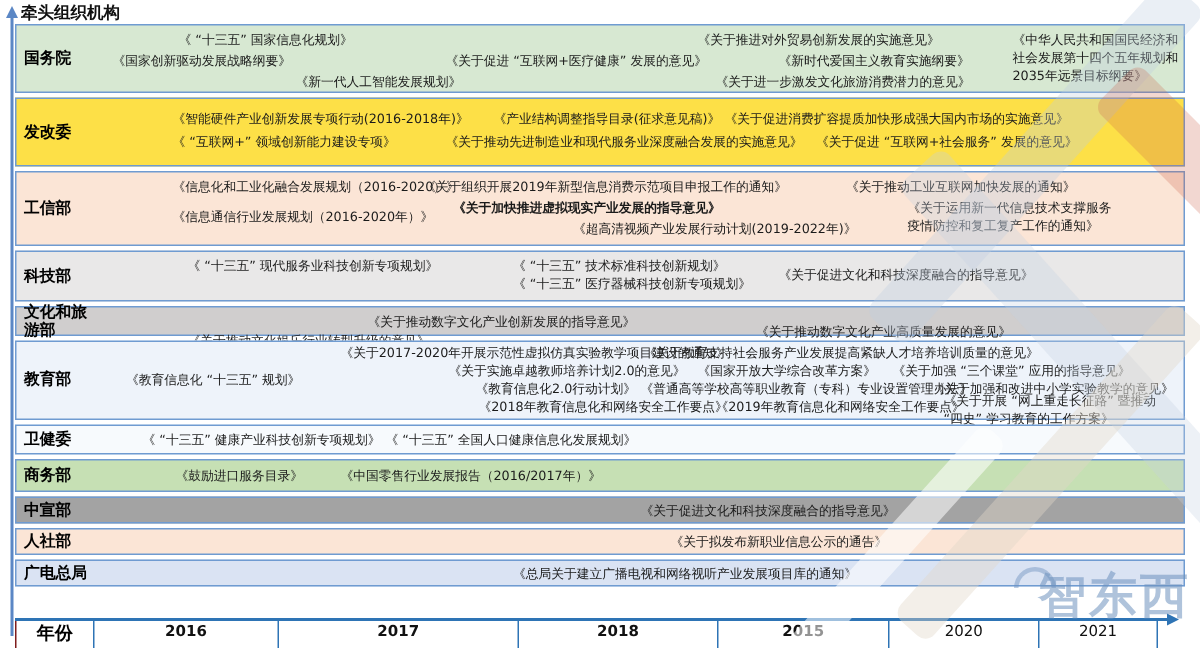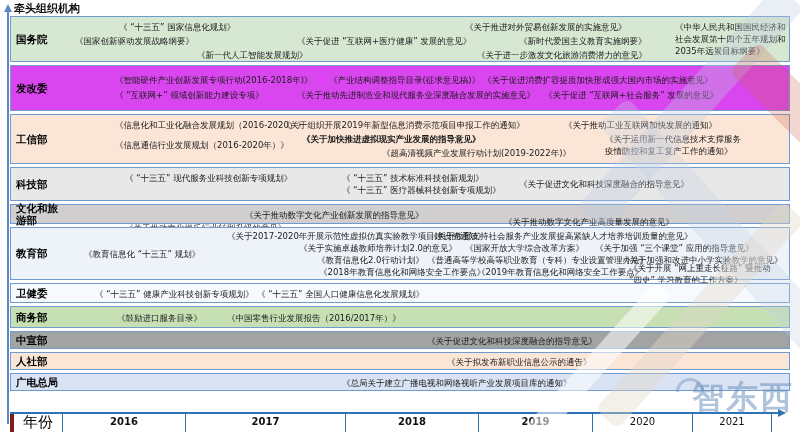--- a/index.html
+++ b/index.html
@@ -19,22 +19,22 @@
   .item.bold{font-weight:bold;}
   .axis{position:absolute;left:10px;top:412px;width:780px;height:22px;}
   .axis-line{position:absolute;left:0;top:0;width:770px;height:2px;background:#2e74b5;}
   .axis-head{position:absolute;left:768px;top:-3px;width:0;height:0;
        border-top:4px solid transparent;border-bottom:4px solid transparent;border-left:8px solid #2e74b5;}
   .axis-cells{position:absolute;left:0;top:2px;display:flex;height:18px;}
   .ycell{box-sizing:border-box;border-left:1px solid #2e74b5;text-align:center;
        font-size:10px;color:#111;line-height:16px;}
   .ycell.b{font-weight:bold;}
   .ycell.last{border-right:1px solid #2e74b5;}
-  .yaxis-label{box-sizing:border-box;width:52px;text-align:center;font-size:15px;
-       font-weight:normal;line-height:16px;border-left:4px solid #7f1d1d;}
+  .yaxis-label{box-sizing:border-box;width:52px;text-align:center;font-size:12px;
+       font-weight:bold;line-height:16px;border-left:1px solid #7f1d1d;}
   
   .wm{position:absolute;pointer-events:none;z-index:9;}
   .stripe{border-radius:8px;}
   .wm-logo{right:6px;bottom:18px;font-size:32px;font-weight:bold;letter-spacing:2px;
        color:rgba(110,145,190,0.55);}
   .wm-arc{right:96px;bottom:46px;width:22px;height:11px;border:3px solid rgba(110,145,190,0.45);
        border-bottom:none;border-radius:22px 22px 0 0;}
 </style>
 </head>
 <body>
@@ -50,21 +50,21 @@
         <span class="item" style="left: 58px; top: 4px;">《 “十三五” 国家信息化规划》</span>
         <span class="item" style="left: 404px; top: 4px;">《关于推进对外贸易创新发展的实施意见》</span>
         <span class="item" style="left: 14px; top: 18px;">《国家创新驱动发展战略纲要》</span>
         <span class="item" style="left: 236px; top: 18px;">《关于促进 “互联网+医疗健康” 发展的意见》</span>
         <span class="item" style="left: 458px; top: 18px;">《新时代爱国主义教育实施纲要》</span>
         <span class="item" style="left: 136px; top: 32px;">《新一代人工智能发展规划》</span>
         <span class="item" style="left: 416px; top: 32px;">《关于进一步激发文化旅游消费潜力的意见》</span>
         <span class="item wrap" style="left: 614px; top: 4px; width: 112px;">《中华人民共和国国民经济和社会发展第十四个五年规划和2035年远景目标纲要》</span>
       </div>
     </div>
-    <div class="row" style="height: 46px; background: #d946ef;">
+    <div class="row" style="height: 46px; background: #fde047;">
       <div class="label">发改委</div>
       <div class="content">
         <span class="item" style="left: 54px; top: 8px;">《智能硬件产业创新发展专项行动(2016-2018年)》</span>
         <span class="item" style="left: 268px; top: 8px;">《产业结构调整指导目录(征求意见稿)》</span>
         <span class="item" style="left: 422px; top: 8px;">《关于促进消费扩容提质加快形成强大国内市场的实施意见》</span>
         <span class="item" style="left: 54px; top: 23px;">《 “互联网+” 领域创新能力建设专项》</span>
         <span class="item" style="left: 236px; top: 23px;">《关于推动先进制造业和现代服务业深度融合发展的实施意见》</span>
         <span class="item" style="left: 483px; top: 23px;">《关于促进 “互联网+社会服务” 发展的意见》</span>
       </div>
     </div>
@@ -149,21 +149,21 @@
   </div>
 
 <div class="axis">
   <div class="axis-line"></div>
   <div class="axis-head"></div>
   <div class="axis-cells">
     <div class="yaxis-label">年份</div>
   <div class="ycell b" style="width: 123px;">2016</div>
       <div class="ycell b" style="width: 160px;">2017</div>
       <div class="ycell b" style="width: 133px;">2018</div>
-      <div class="ycell b" style="width: 114px;">2019</div>
+      <div class="ycell b" style="width: 114px;">2015</div>
       <div class="ycell" style="width: 100px;">2020</div>
       <div class="ycell last" style="width: 80px;">2021</div>
     </div>
 </div>
 
 <div class="wm stripe" style="left:540px;top:90px;width:300px;height:36px;transform:rotate(-48deg);background:rgba(190,205,225,0.32);"></div>
 <div class="wm stripe" style="left:560px;top:210px;width:320px;height:40px;transform:rotate(48deg);background:rgba(195,208,226,0.30);"></div>
 <div class="wm stripe" style="left:560px;top:300px;width:280px;height:30px;transform:rotate(-48deg);background:rgba(226,216,200,0.40);"></div>
 <div class="wm stripe" style="left:726px;top:78px;width:120px;height:42px;transform:rotate(45deg);background:rgba(205,95,70,0.25);"></div>
 <div class="wm stripe" style="left:480px;top:360px;width:220px;height:22px;transform:rotate(-48deg);background:rgba(255,255,255,0.55);"></div>

